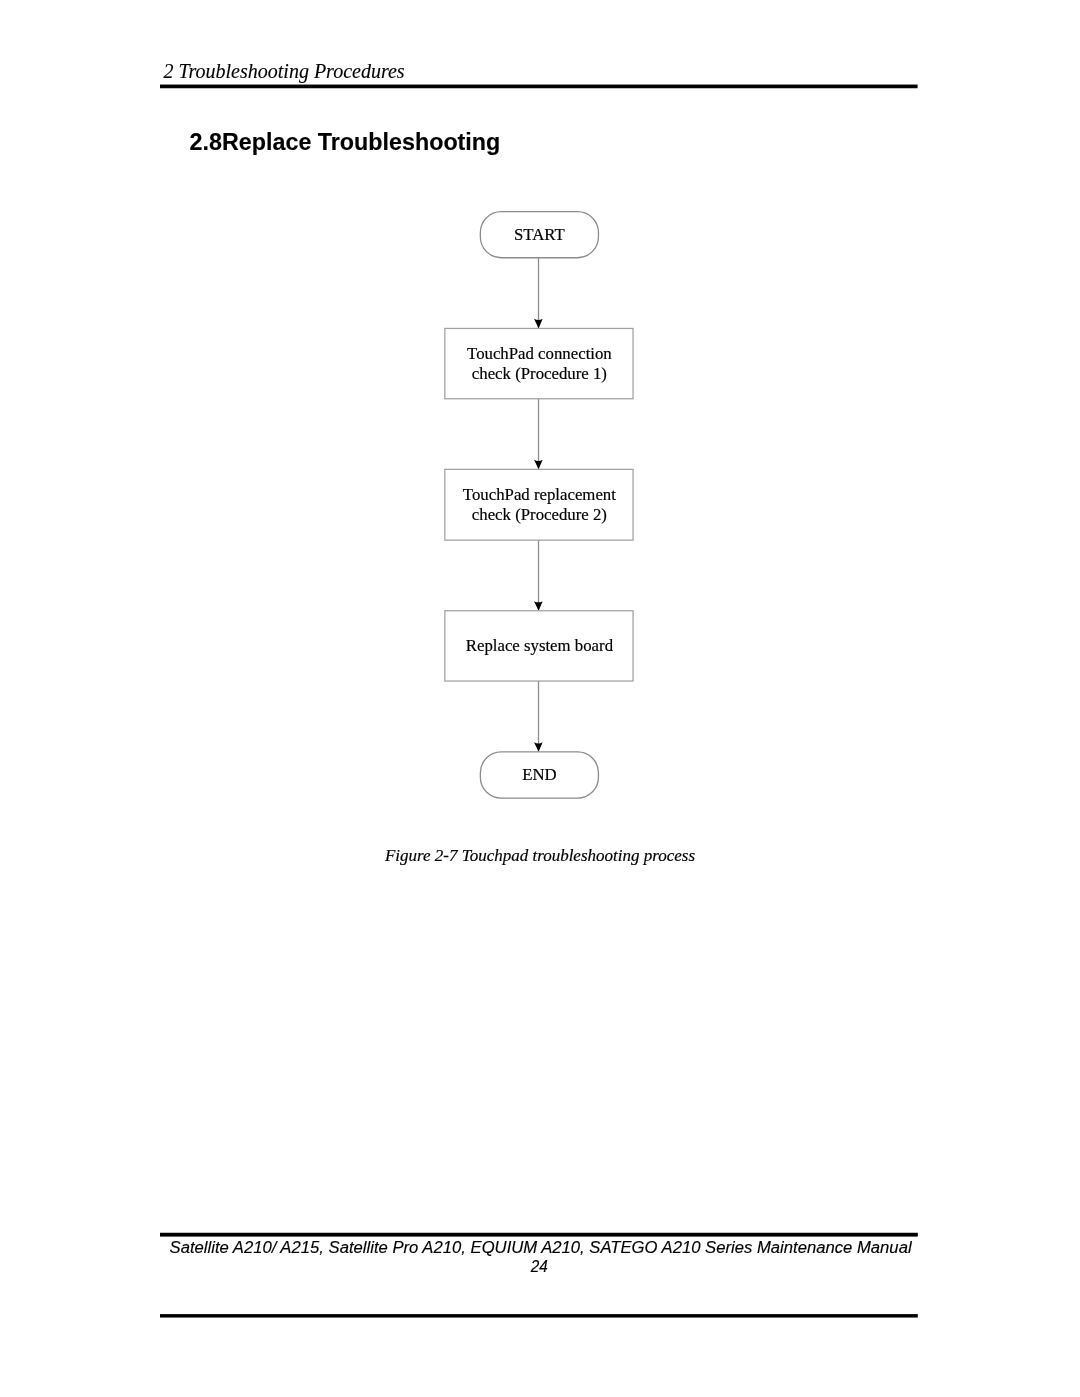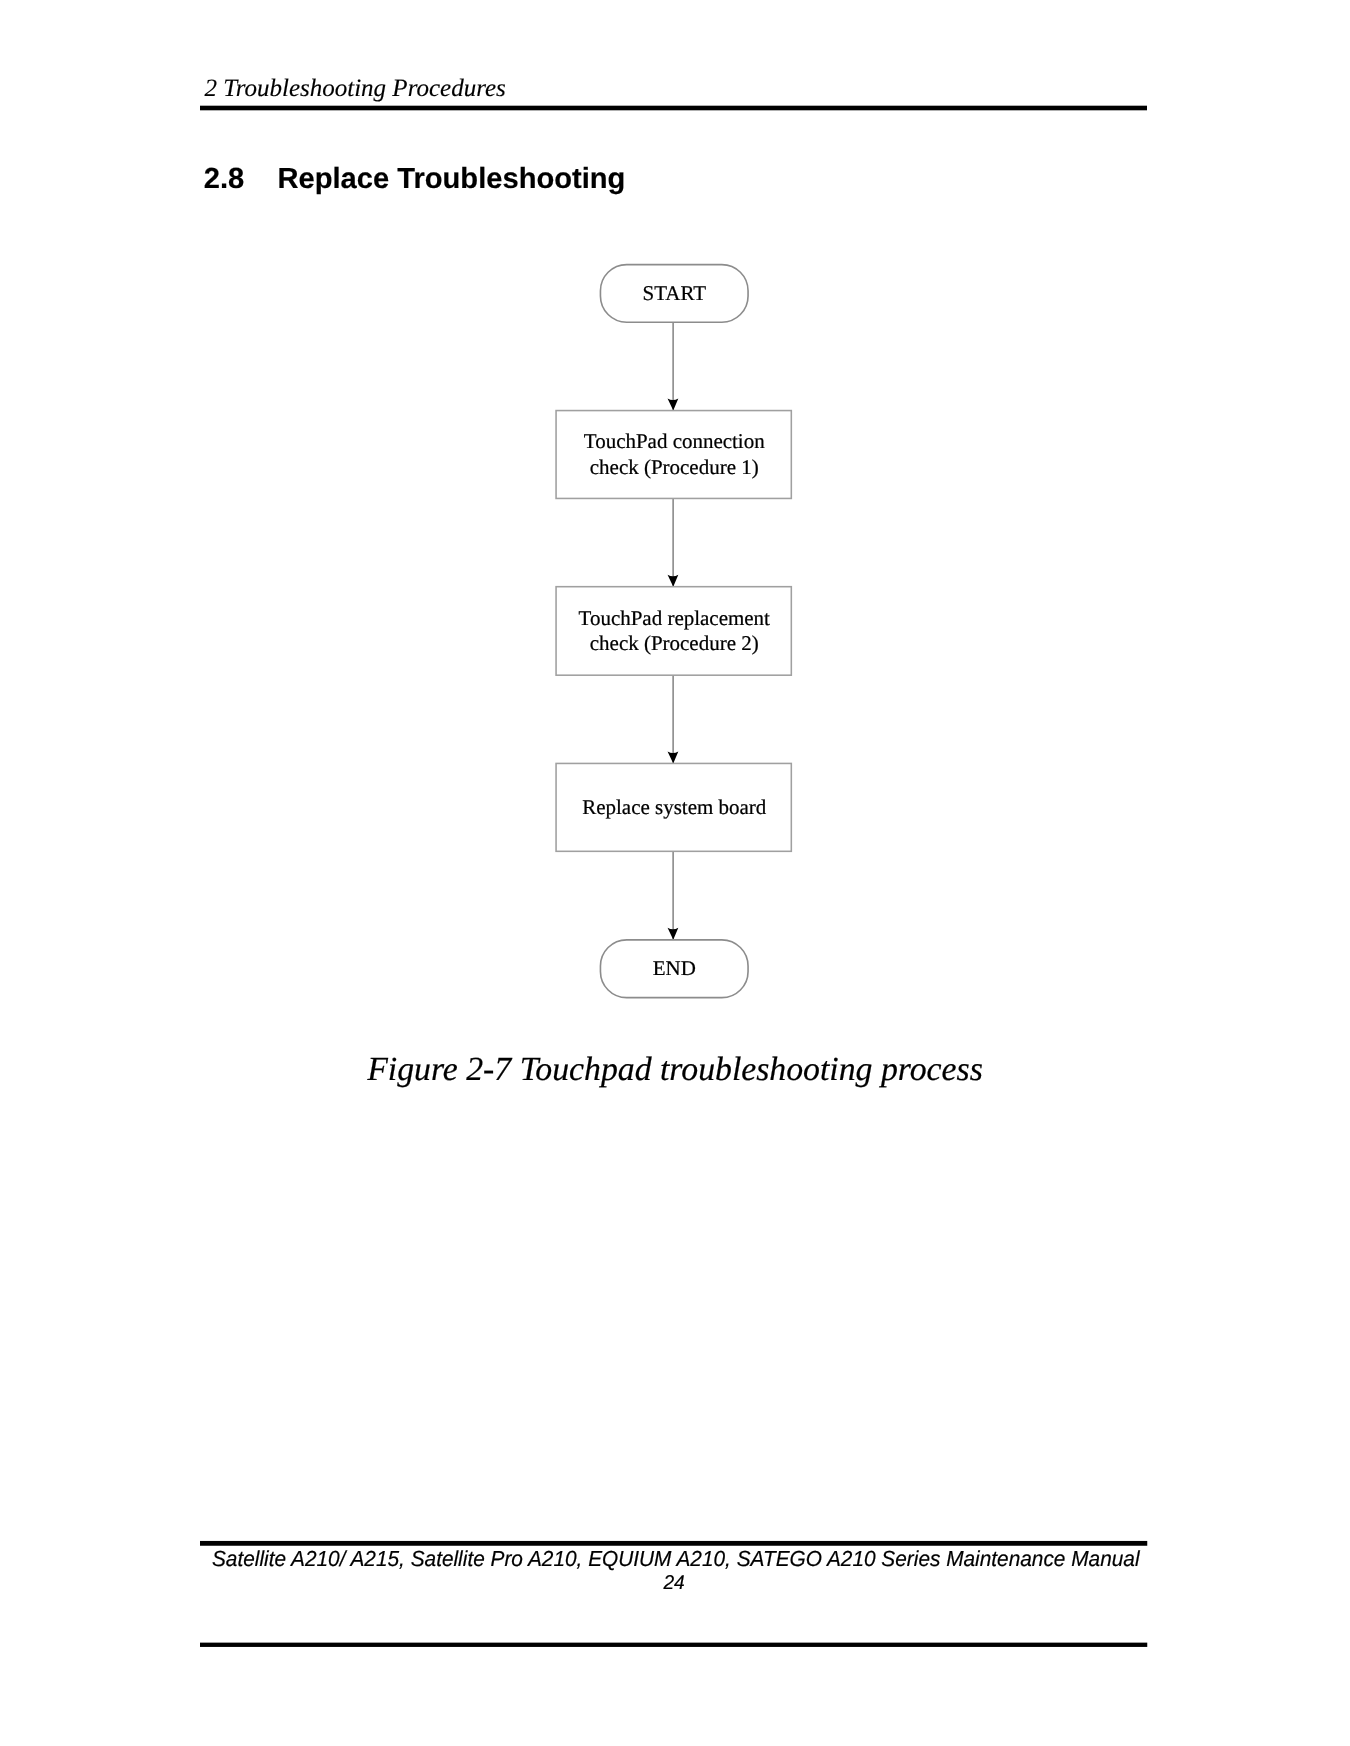--- a/index.html
+++ b/index.html
@@ -39,21 +39,21 @@
     position: absolute;
     left: 163px;
     top: 130.6px;
     font-family: "Liberation Sans", sans-serif;
     font-weight: bold;
     font-size: 23.3px;
     line-height: 23.3px;
     white-space: pre;
     -webkit-text-stroke: 0.14px #000000;
   }
-  .sec-num { display: inline-block; width: 59px; }
+  .sec-num { display: inline-block; width: 59px; text-align: right; }
 
   
   .flow { position: absolute; left: 0; top: 0; }
   .rules { position: absolute; left: 0; top: 0; }
   .flow .shape {
     fill: #ffffff;
     stroke: #a0a0a0;
     stroke-width: 1.25;
   }
   .flow .shape.terminator {
@@ -80,21 +80,21 @@
 
   
   .caption {
     position: absolute;
     left: 0;
     top: 845px;
     width: 1080px;
     text-align: center;
     font-family: "Liberation Serif", serif;
     font-style: italic;
-    font-size: 27px;
+    font-size: 17px;
     line-height: 21px;
     -webkit-text-stroke: 0.18px #000000;
   }
 
   
   .ftr-text {
     position: absolute;
     left: 0px;
     top: 1239.1px;
     width: 1080px;

